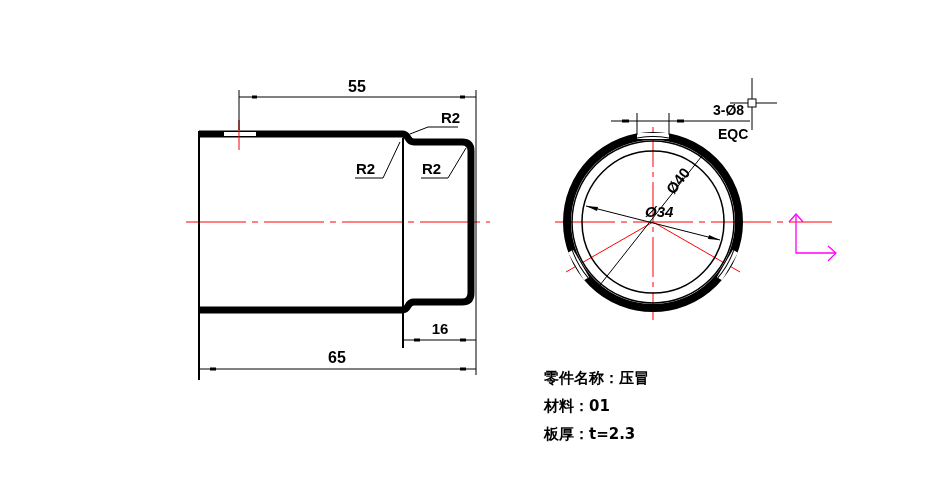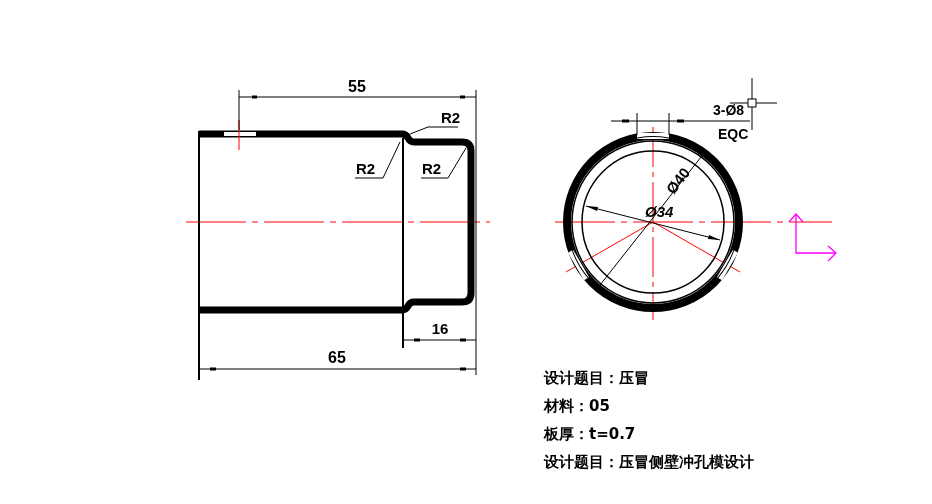--- a/index.html
+++ b/index.html
@@ -120,17 +120,16 @@
   </g>
 
   <g stroke="#ff00ff" stroke-width="1.3" fill="none">
     <polyline points="796,214 796,253 836,253"></polyline>
     <polyline points="789,222 796,214 803,222"></polyline>
     <polyline points="828,246 836,253 828,261"></polyline>
   </g>
 </svg>
 
 <div class="notes">
-  <div>设计题目：压冒</div>
-  <div>材料：05</div>
-  <div>板厚：t=0.7</div>
-  <div>设计题目：压冒侧壁冲孔模设计</div>
+  <div>零件名称：压冒</div>
+  <div>材料：01</div>
+  <div>板厚：t=2.3</div>
 </div>
 
 </body></html>

